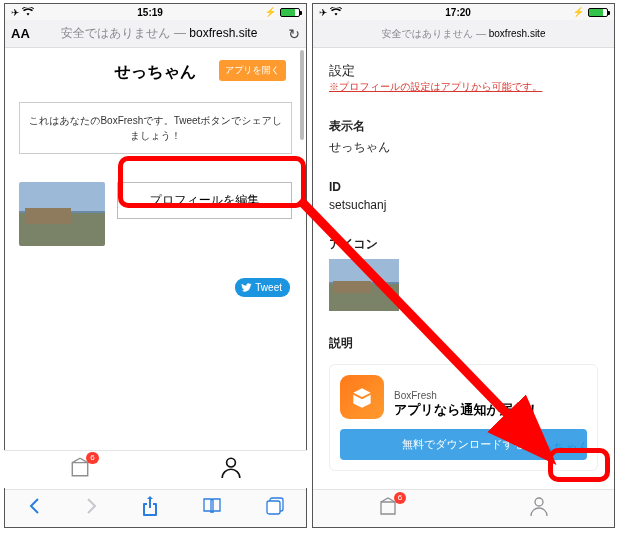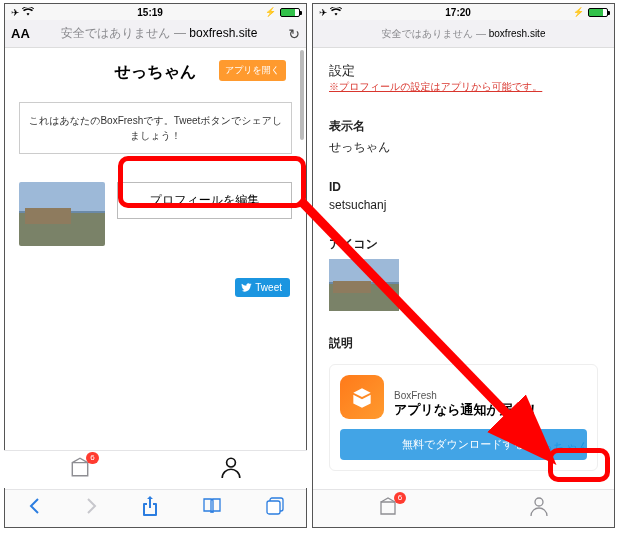--- a/index.html
+++ b/index.html
@@ -27,21 +27,21 @@
   .scroll{position:absolute;right:2px;top:2px;width:4px;height:90px;background:#bbb;border-radius:3px}
   
   .hdr{display:flex;align-items:center;justify-content:center;position:relative;height:48px}
   .uname{font-size:16px;font-weight:700}
   .open-app{position:absolute;right:20px;top:12px;background:#ff9a2e;color:#fff;font-size:9px;padding:4px 6px;border-radius:3px}
   .sharebox{margin:6px 14px 28px;border:1px solid #ccc;padding:10px 8px;text-align:center;font-size:10px;color:#333;line-height:1.5}
   .profrow{display:flex;gap:12px;padding:0 14px;align-items:flex-start}
   .thumb{width:86px;height:64px;background:linear-gradient(180deg,#9db9d8 0 45%,#6b8aa8 45% 48%,#7a8268 48% 100%);position:relative;border-radius:2px}
   .thumb:before{content:"";position:absolute;left:6px;top:26px;width:46px;height:16px;background:#8e7b5e}
   .editbtn{flex:1;border:1px solid #bbb;background:#fff;text-align:center;font-size:12px;padding:9px 4px;border-radius:0}
-  .tweet{position:absolute;right:16px;top:230px;background:#1b95e0;color:#fff;font-size:10px;padding:4px 8px 4px 6px;border-radius:3px;display:flex;align-items:center;gap:3px}
+  .tweet{position:absolute;right:16px;top:230px;background:#1b95e0;color:#fff;font-size:10px;padding:4px 8px 4px 6px;border-radius:9px;display:flex;align-items:center;gap:3px}
   .tweet svg{width:11px;height:11px;fill:#fff}
   
   .settings{padding:14px 16px 0;font-size:12px;color:#222}
   .settings h2{font-size:13px;font-weight:400;}
   .notice{color:#d9362e;text-decoration:underline;font-size:10px;display:block;margin-bottom:4px}
   .lbl{font-size:12px;font-weight:700;margin-top:24px}
   .val{font-size:12px;margin-top:4px}
   .thumb2{margin-top:6px;width:70px;height:52px;background:linear-gradient(180deg,#9db9d8 0 45%,#6b8aa8 45% 48%,#7a8268 48% 100%);position:relative}
   .thumb2:before{content:"";position:absolute;left:4px;top:22px;width:38px;height:12px;background:#8e7b5e}
   .promo{margin:12px 16px 0;border:1px solid #eee;border-radius:6px;padding:10px;position:relative}

